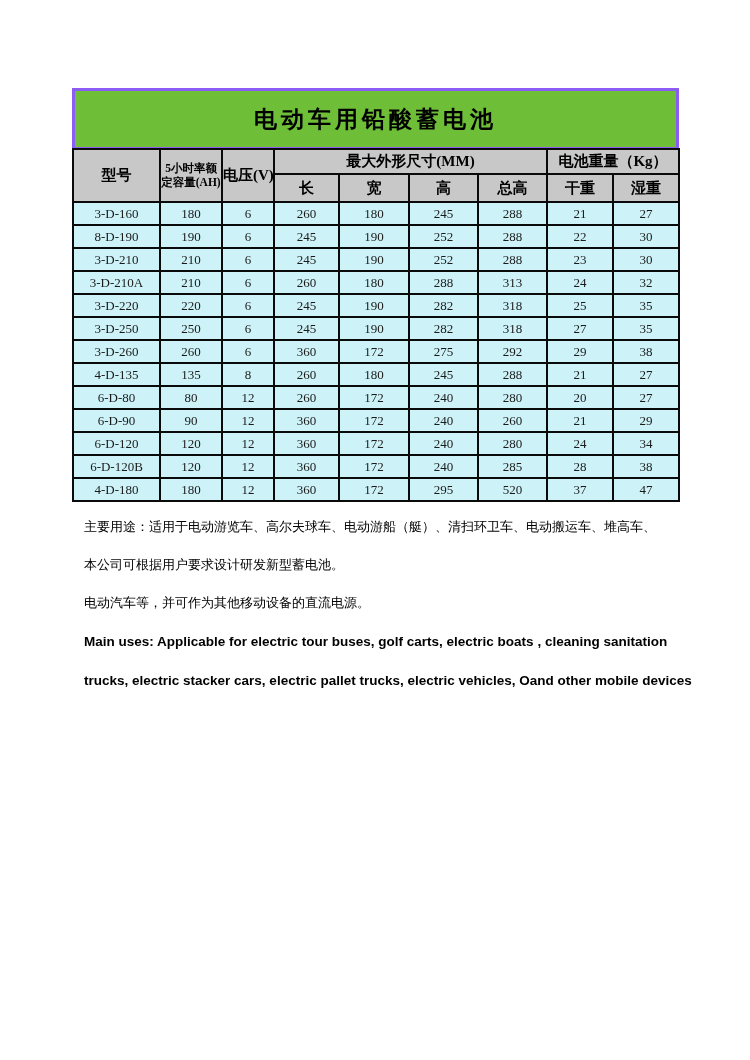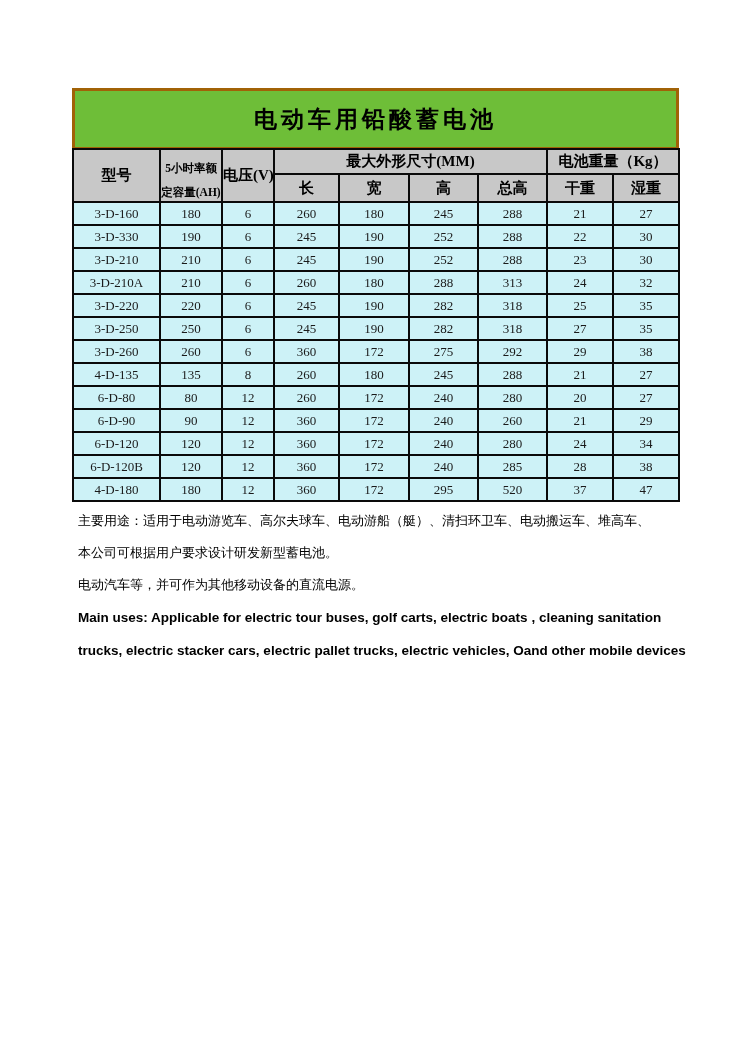--- a/index.html
+++ b/index.html
@@ -17,21 +17,21 @@
     position: absolute;
     left: 72px;
     top: 88px;
     width: 607px;
   }
   .title-bar {
     box-sizing: border-box;
     width: 607px;
     height: 62px;
     background: #6ebe38;
-    border: 3px solid #a16207;
+    border: 3px solid #8b5cf6;
     display: flex;
     align-items: center;
     justify-content: center;
   }
   .title-bar span {
     font-size: 23px;
     font-weight: bold;
     letter-spacing: 4px;
     line-height: 1;
   }
@@ -50,30 +50,30 @@
     white-space: nowrap;
   }
   table.spec-table th {
     background: #c8c8c8;
     font-size: 15px;
     font-weight: bold;
     height: 23px;
   }
   table.spec-table thead tr.sub th { height: 26px; }
   table.spec-table th.cap { line-height: 1.2; font-size: 11.5px; }
-  table.spec-table th.cap span { display: block; margin-top: 10px; }
+  table.spec-table th.cap span { display: block; }
   table.spec-table td {
     background: #cdf2f7;
     font-size: 13px;
     height: 21px;
     line-height: 21px;
     color: #1a1a1a;
   }
   .notes { margin-top: 5px; }
-  .notes p { margin: 6px; white-space: nowrap; }
+  .notes p { margin: 12px; white-space: nowrap; }
   .notes .cn {
     font-size: 13px;
     line-height: 26px;
     font-family: "Liberation Serif", "DejaVu Serif", serif;
   }
   .notes .en {
     font-size: 13.5px;
     line-height: 27px;
     font-weight: bold;
     font-family: Liberation Sans, sans-serif;
@@ -128,21 +128,21 @@
             <td>180</td>
             <td>6</td>
             <td>260</td>
             <td>180</td>
             <td>245</td>
             <td>288</td>
             <td>21</td>
             <td>27</td>
           </tr>
           <tr>
-            <td>3-D-330</td>
+            <td>8-D-190</td>
             <td>190</td>
             <td>6</td>
             <td>245</td>
             <td>190</td>
             <td>252</td>
             <td>288</td>
             <td>22</td>
             <td>30</td>
           </tr>
           <tr>

